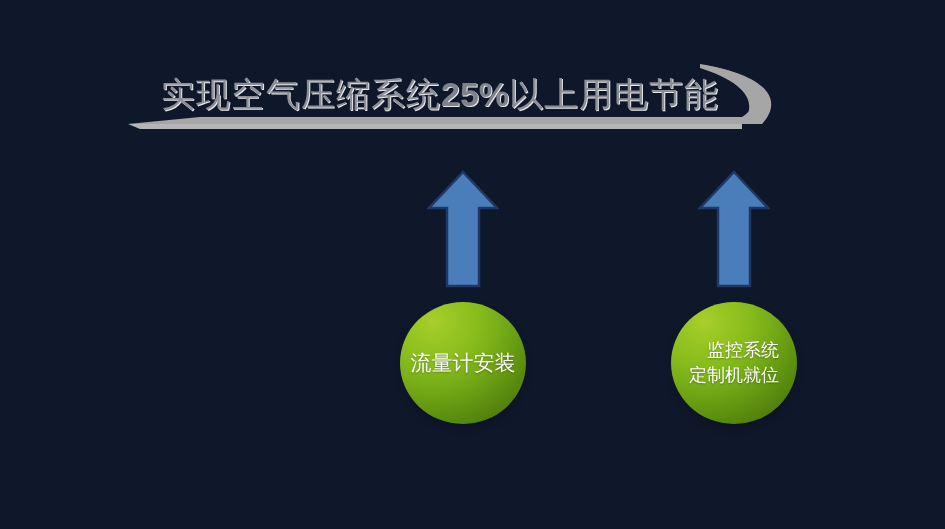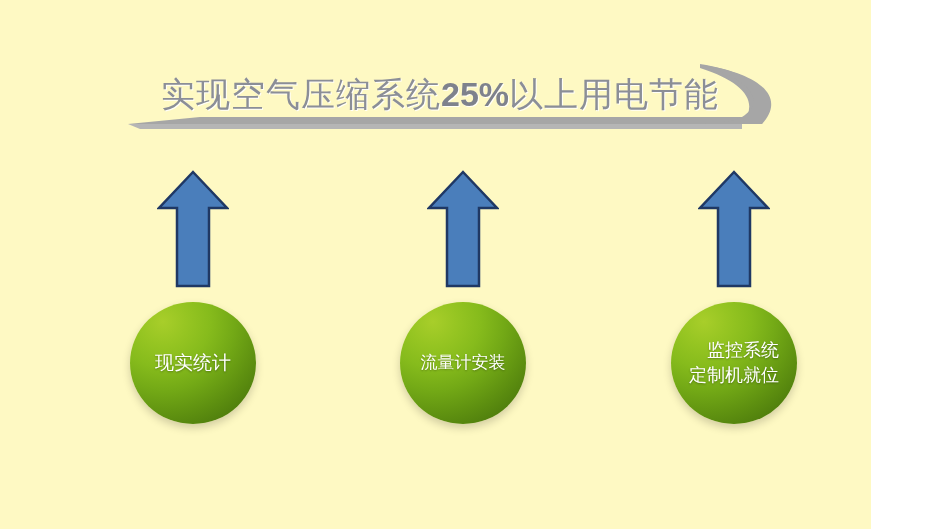--- a/index.html
+++ b/index.html
@@ -7,23 +7,23 @@
     margin: 0;
     padding: 0;
     background: #ffffff;
   }
   body {
     font-family: "Liberation Sans", "DejaVu Sans", sans-serif;
   }
 
   #slide {
     position: relative;
-    width: 871px;
+    width: 945px;
     height: 529px;
-    background: #fef9c3;
+    background: #0f172a;
     overflow: hidden;
   }
 
   
   .title-banner {
     position: absolute;
     left: 0;
     top: 28px;
     width: 945px;
     height: 110px;
@@ -122,21 +122,21 @@
     z-index: 2;
     font-family: "Liberation Serif", "DejaVu Serif", serif;
     font-size: 19px;
     line-height: 24px;
     color: #ffffff;
     text-align: center;
     white-space: nowrap;
     text-shadow: 0 1px 2px rgba(0,0,0,0.30);
   }
   .bubble-label.small {
-    font-size: 17px;
+    font-size: 21px;
   }
   .bubble-label.two-line {
     font-size: 18px;
     line-height: 25px;
     white-space: normal;
   }
   .bubble-label .ln {
     display: block;
     text-align: right;
   }
@@ -161,30 +161,20 @@
                C 766 74, 752 52, 703 37
                C 762 46, 786 70, 762 96
                L 700 96
                C 700 96, 728 96, 742 89 Z" fill="#a6a6a6"></path>
     </svg>
     <div class="title-text"><span>实现空气压缩系统</span><span class="pct">25%</span><span>以上用电节能</span></div>
   </div>
 
   <div class="process-row">
 
-    <div class="step step-0">
-      <div class="arrow-wrap">
-        <svg class="arrow-svg" viewBox="0 0 72 122">
-          <polygon points="36,4 70,40 52,40 52,118 20,118 20,40 2,40" fill="#4a7ebb" stroke="#1f3864" stroke-width="2.5" stroke-linejoin="miter"></polygon>
-        </svg>
-      </div>
-      <div class="bubble">
-        <div class="bubble-label">现实统计</div>
-      </div>
-    </div>
 
 
     <div class="step step-2">
       <div class="arrow-wrap">
         <svg class="arrow-svg" viewBox="0 0 72 122">
           <polygon points="36,4 70,40 52,40 52,118 20,118 20,40 2,40" fill="#4a7ebb" stroke="#1f3864" stroke-width="2.5" stroke-linejoin="miter"></polygon>
         </svg>
       </div>
       <div class="bubble">
         <div class="bubble-label small">流量计安装</div>

